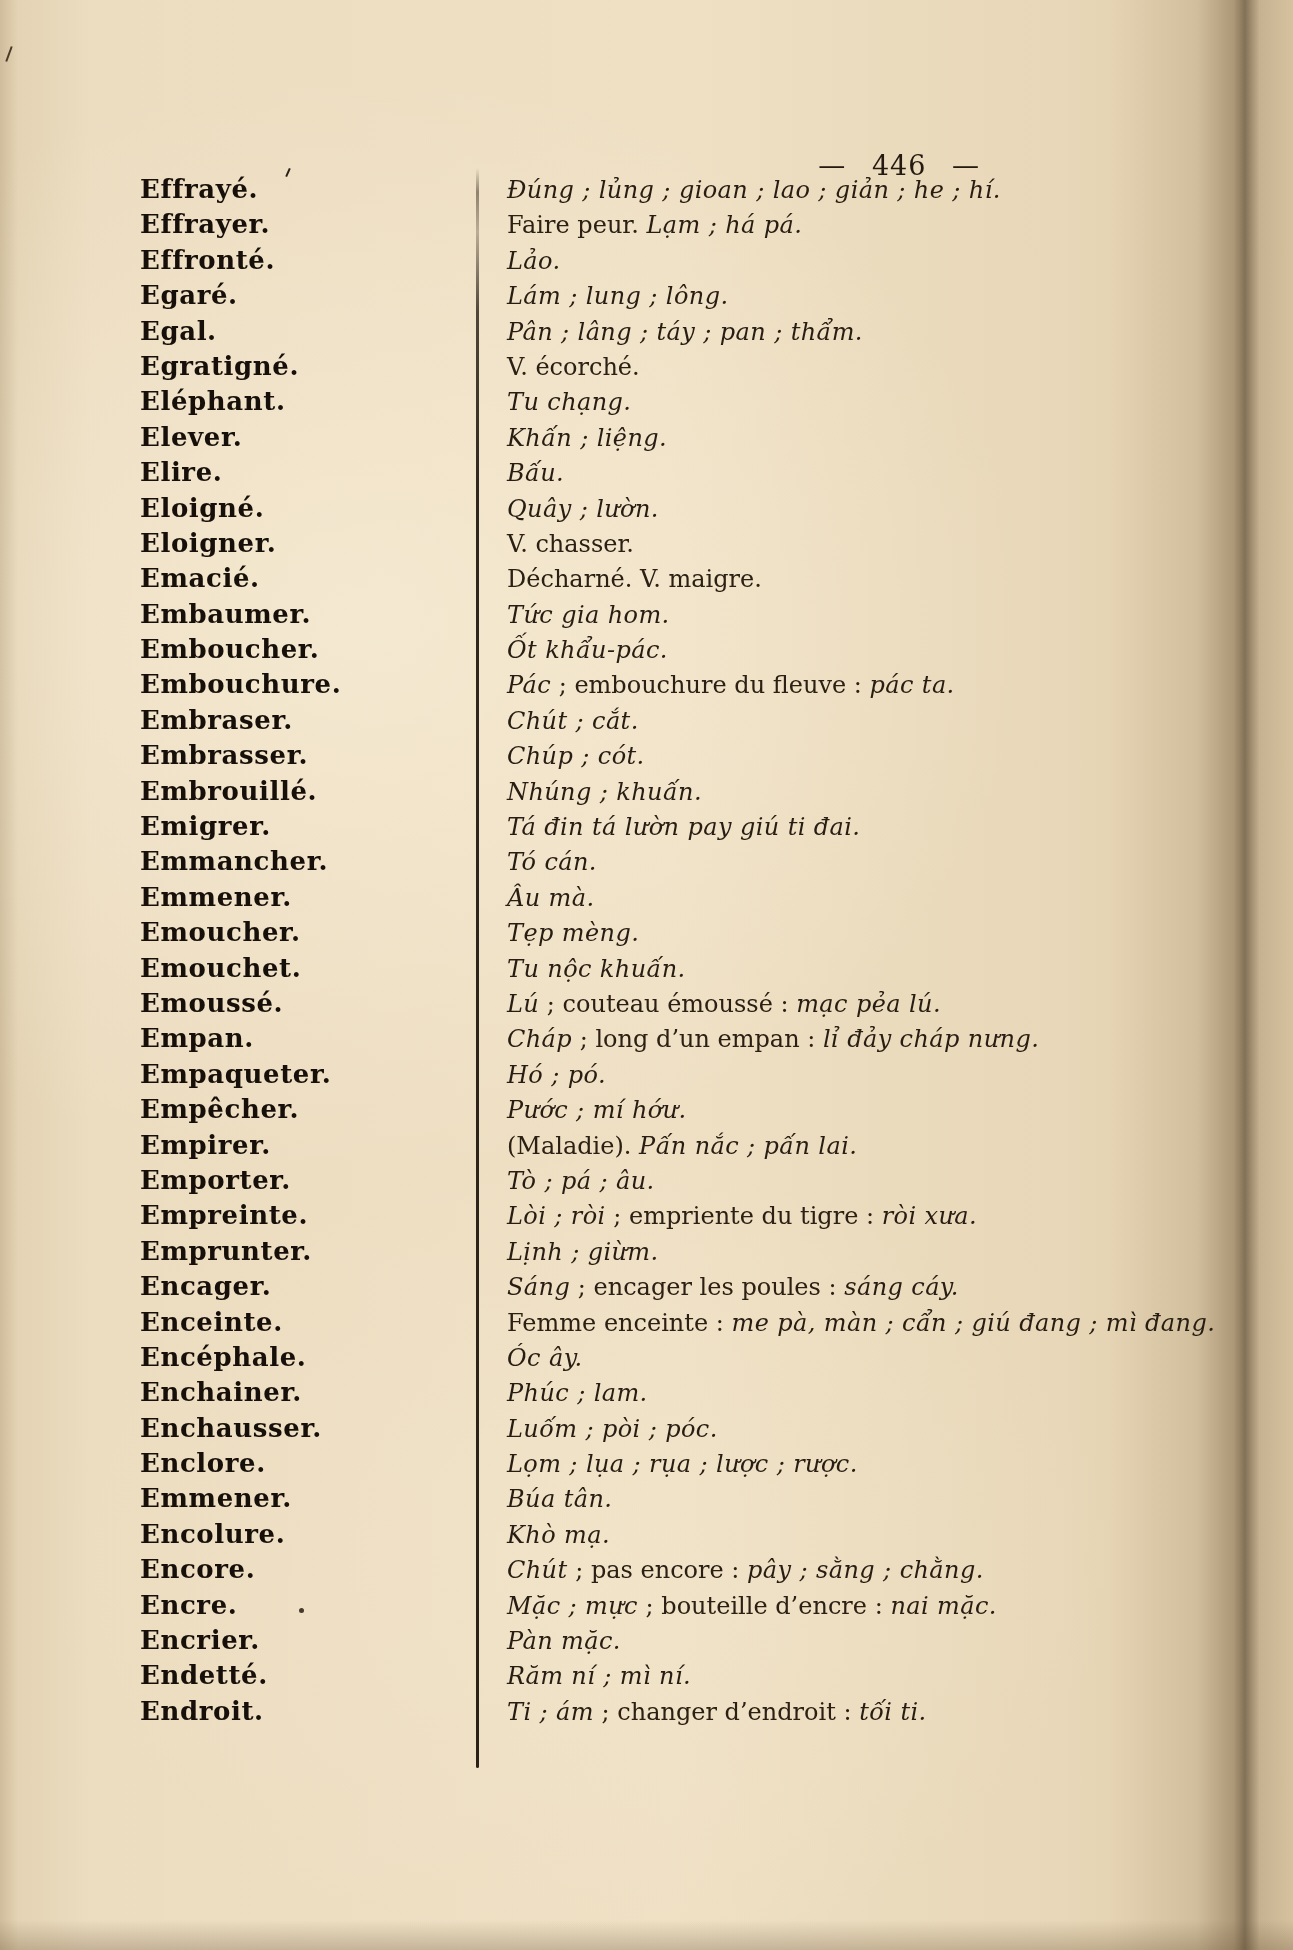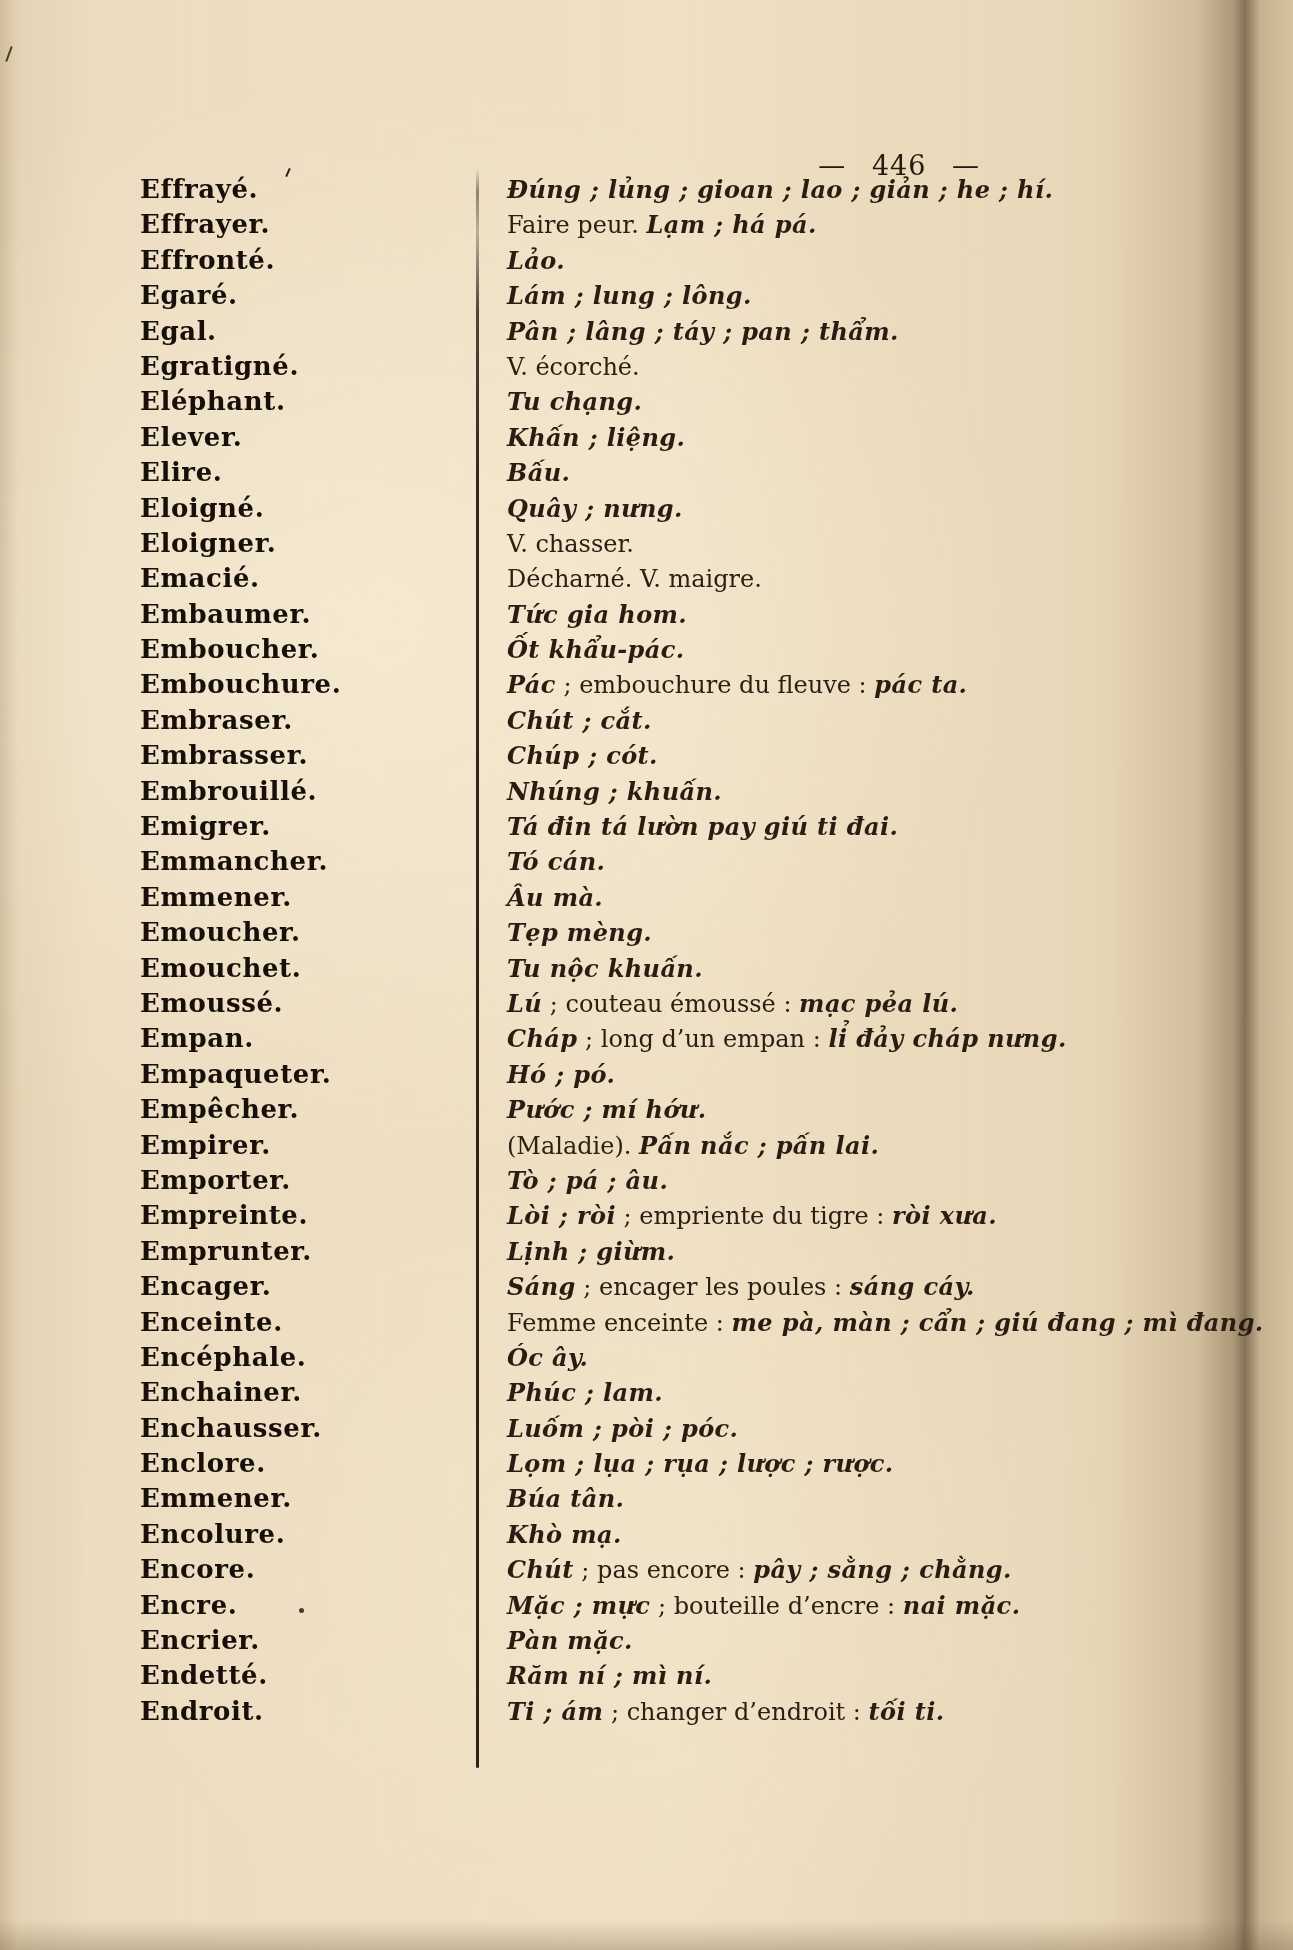--- a/index.html
+++ b/index.html
@@ -47,21 +47,21 @@
       rgba(20,13,6,0.9) 100%);
     border-radius:2px;
   }
   .entries{position:absolute;top:172px;left:0;width:1250px;}
   .row{display:flex;height:35.4px;line-height:35.4px;white-space:nowrap;align-items:baseline;}
   .fr{
     width:478px;box-sizing:border-box;padding-left:140px;flex:none;
     font-weight:bold;font-size:26px;color:#17100a;letter-spacing:0.6px;
   }
   .def{padding-left:29px;font-size:24px;color:#281d12;}
-  .def .nat{font-style:italic;font-weight:bold;letter-spacing:0.4px;}
+  .def .nat{font-style:italic;font-weight:normal;letter-spacing:0.4px;}
   .def .rom{font-style:normal;font-weight:normal;color:#2b2013;}
   .speck{position:absolute;background:#4a3a26;}
   .speck-slash{top:46px;left:8px;width:2px;height:16px;transform:rotate(20deg);}
   .speck-tick{top:168px;left:287px;width:2px;height:9px;transform:rotate(24deg);background:#2a2018;}
   .speck-dot{top:1608px;left:299px;width:5px;height:5px;border-radius:50%;background:rgba(38,28,16,0.85);}
 </style>
 </head>
 <body>
 
 <div class="scan">
@@ -102,21 +102,21 @@
       <div class="row">
         <div class="fr">Elever.</div>
         <div class="def"><span class="nat">Khấn ; liệng.</span></div>
       </div>
       <div class="row">
         <div class="fr">Elire.</div>
         <div class="def"><span class="nat">Bấu.</span></div>
       </div>
       <div class="row">
         <div class="fr">Eloigné.</div>
-        <div class="def"><span class="nat">Quây ; nưng.</span></div>
+        <div class="def"><span class="nat">Quây ; lườn.</span></div>
       </div>
       <div class="row">
         <div class="fr">Eloigner.</div>
         <div class="def"><span class="rom">V. chasser.</span></div>
       </div>
       <div class="row">
         <div class="fr">Emacié.</div>
         <div class="def"><span class="rom">Décharné. V. maigre.</span></div>
       </div>
       <div class="row">

